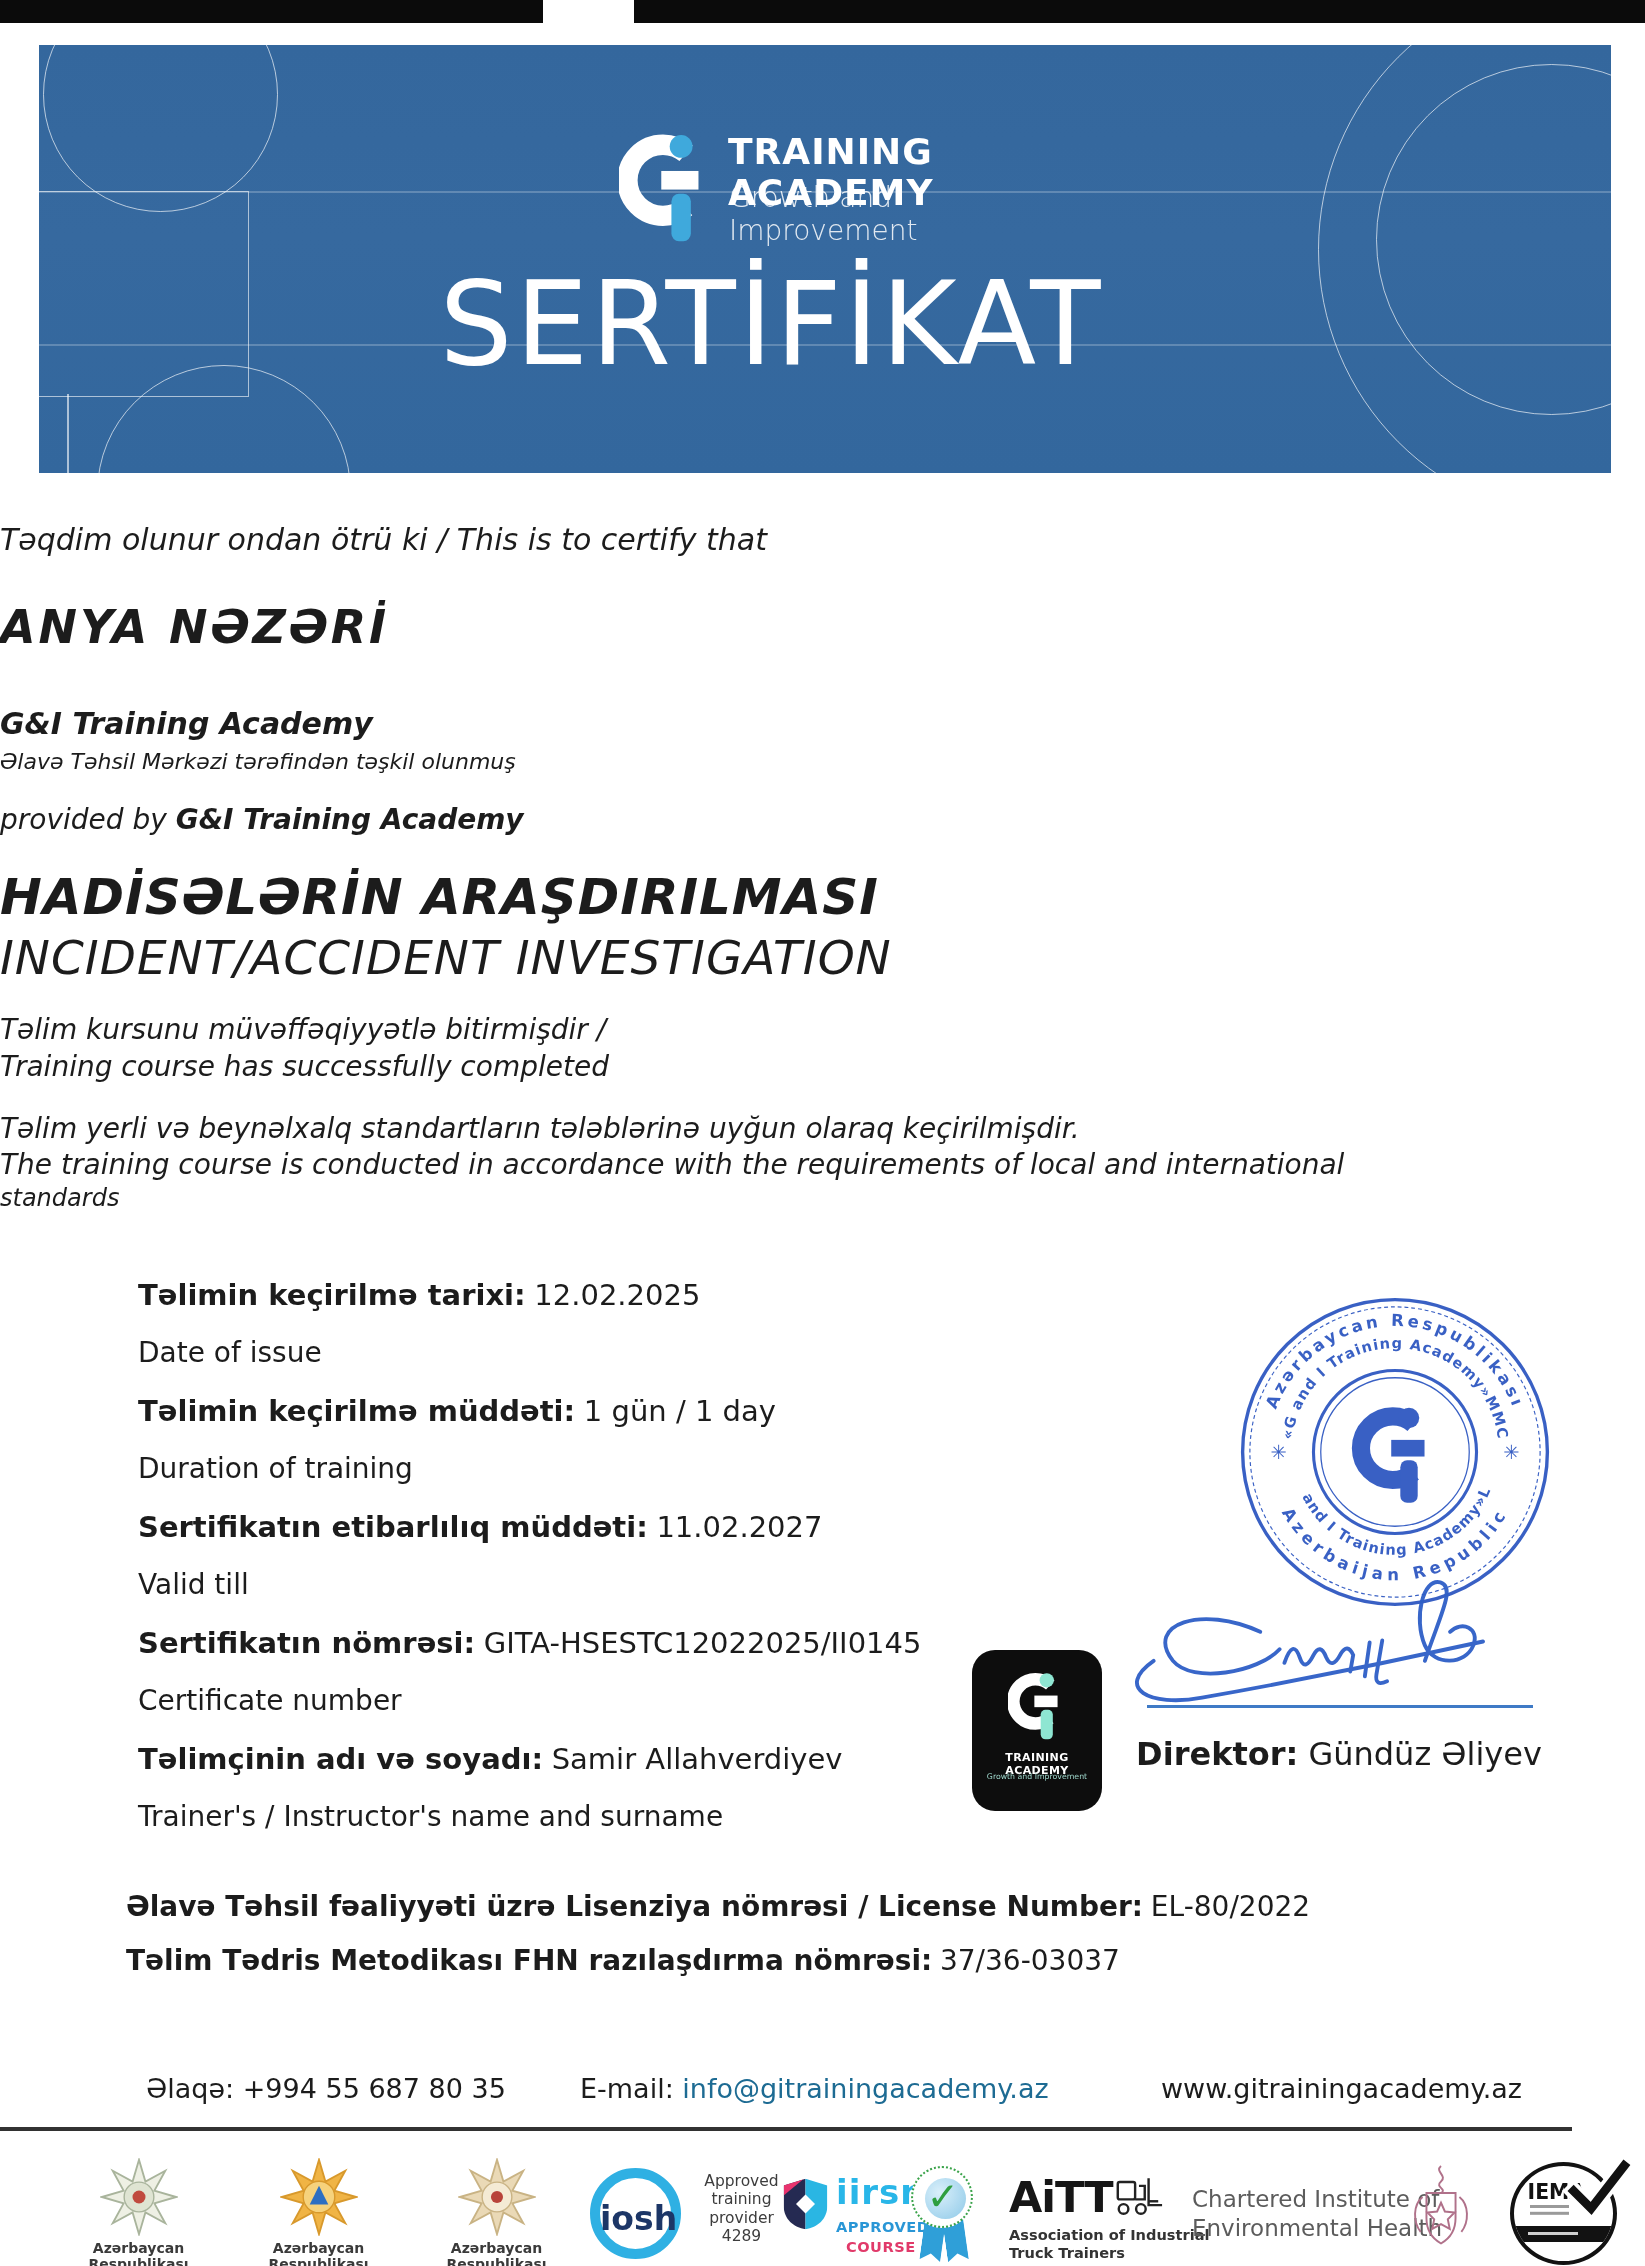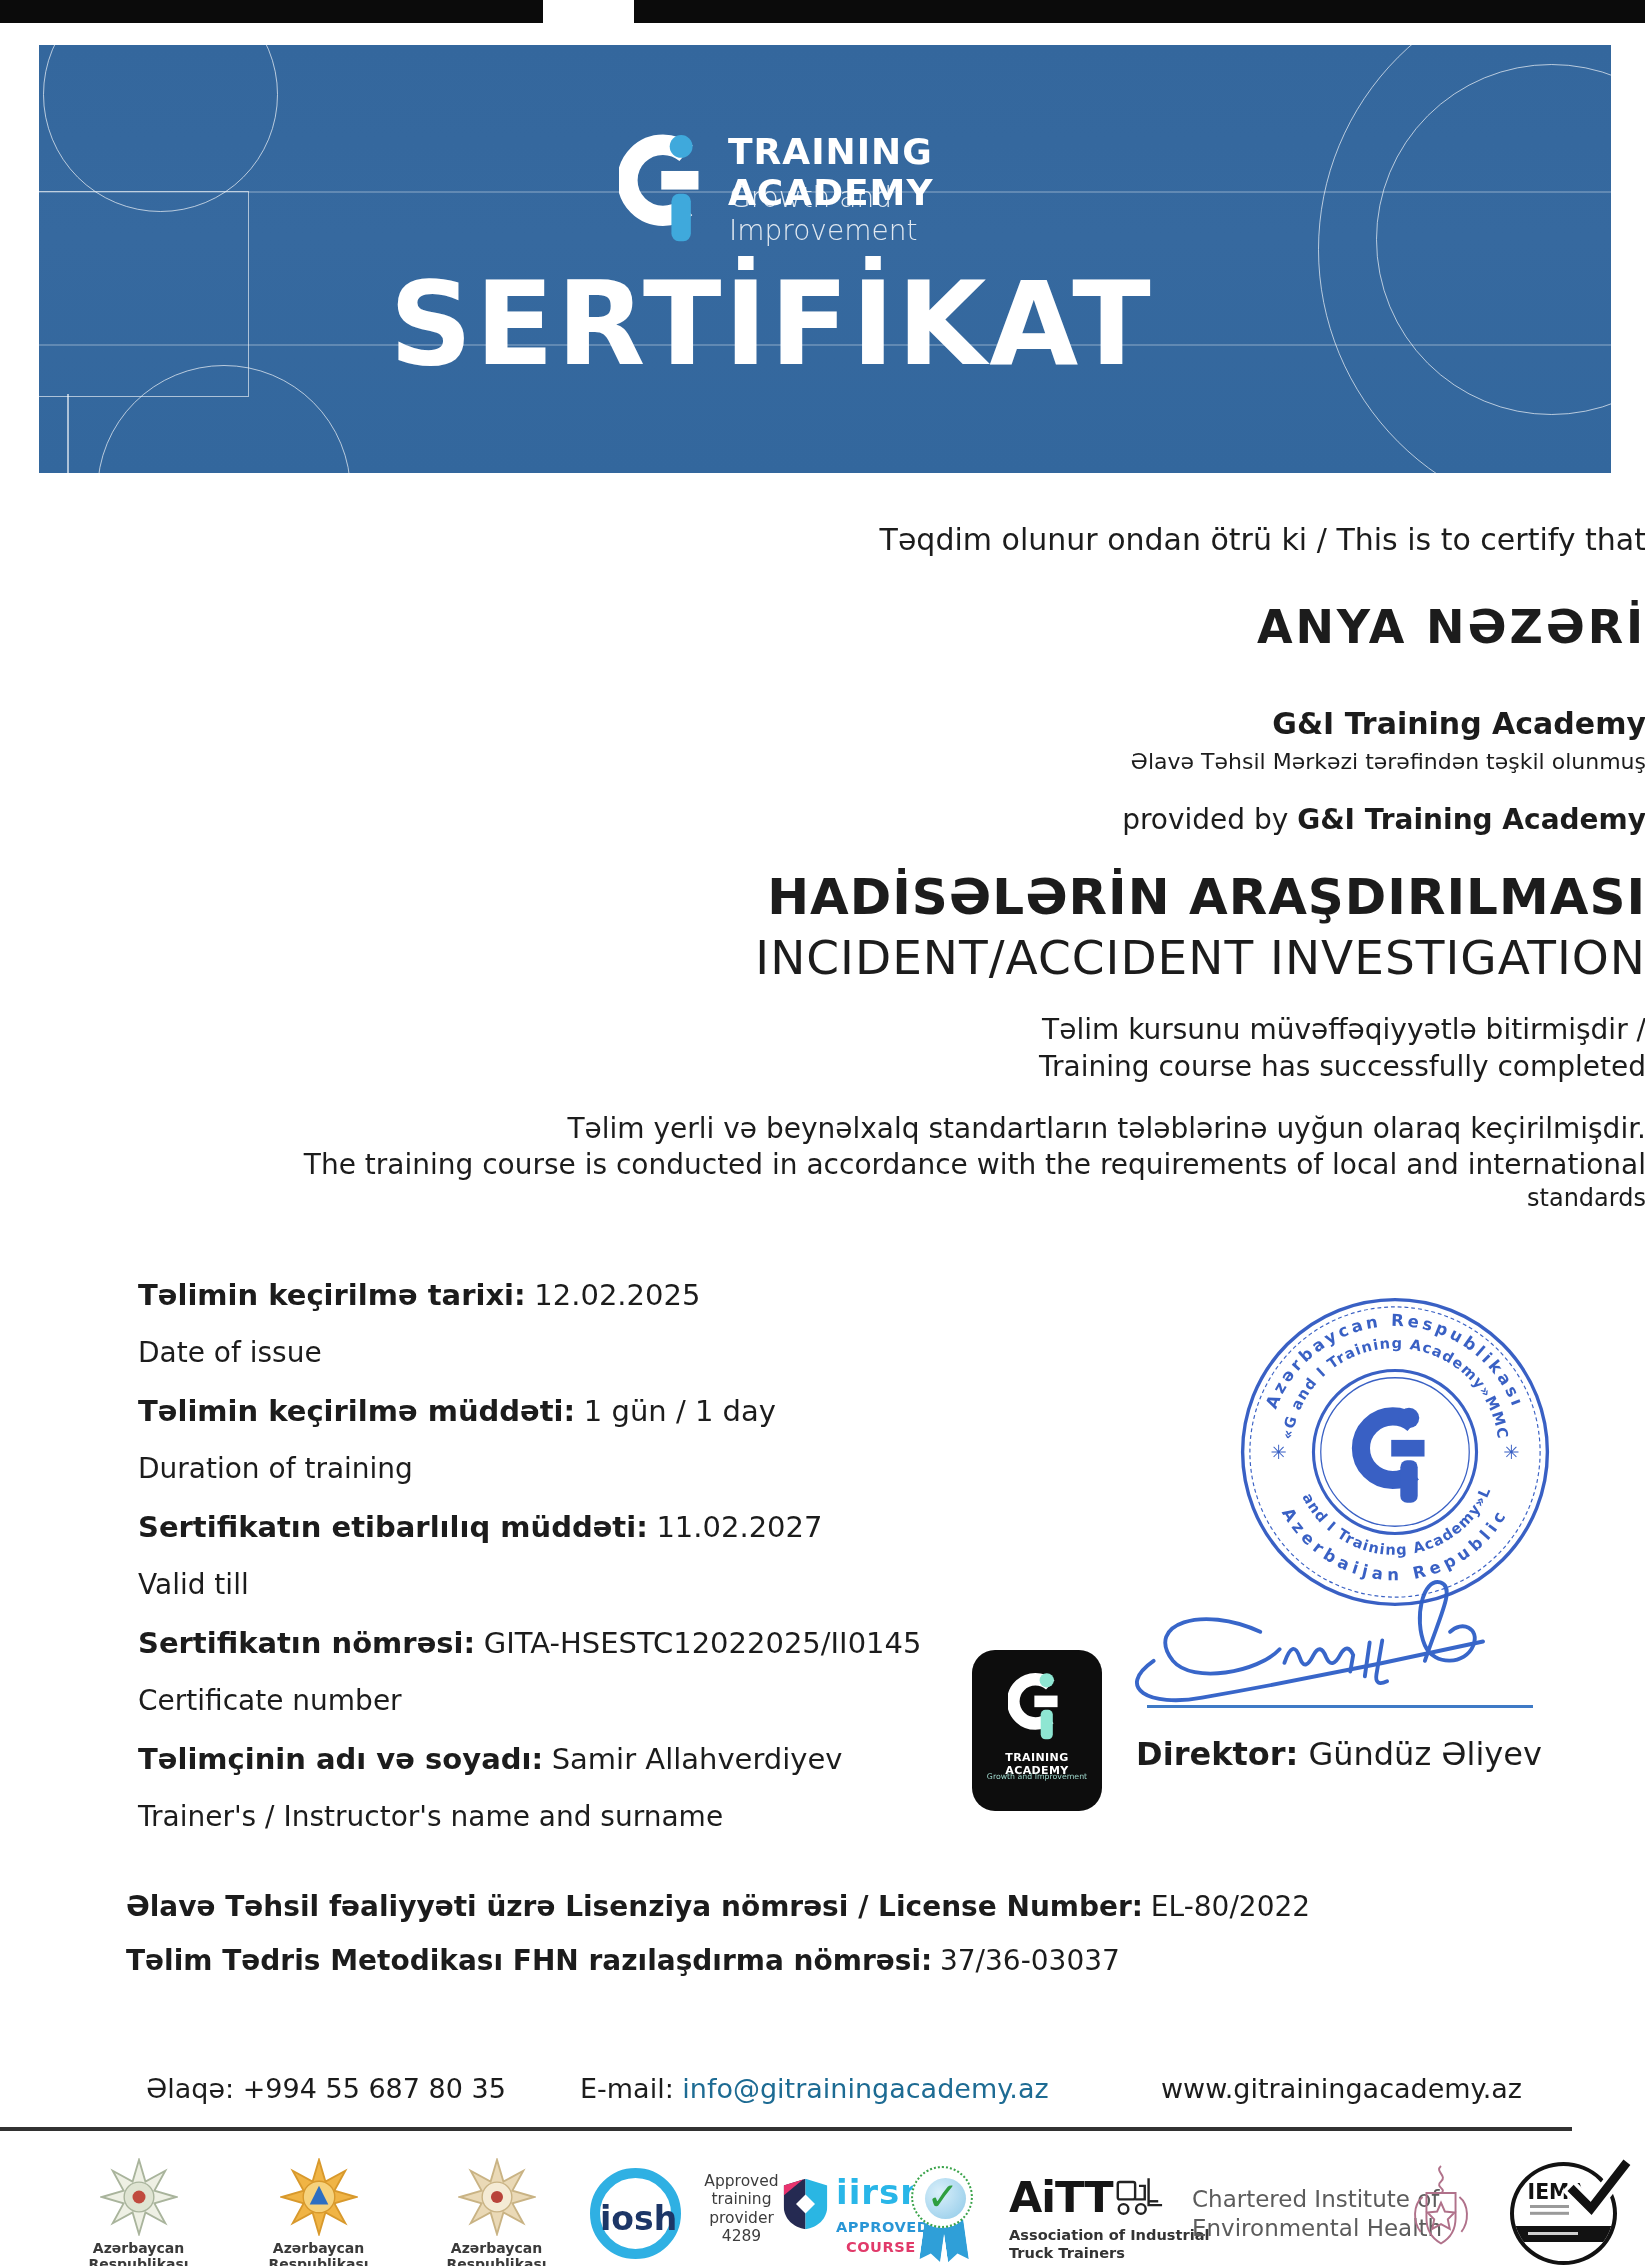--- a/index.html
+++ b/index.html
@@ -12,23 +12,23 @@
   .banner{position:absolute;left:39px;top:45px;width:1572px;height:428px;
     background:linear-gradient(180deg,#34679d 0%,#36699f 45%,#33679d 100%);overflow:hidden;}
   .decor{position:absolute;border:1.9px solid rgba(255,255,255,.65);border-radius:50%;}
   .decor-rect{position:absolute;border:1.9px solid rgba(255,255,255,.6);}
   .decor-line{position:absolute;background:rgba(255,255,255,.6);}
   .scanline{position:absolute;left:0;width:100%;height:1.9px;background:rgba(255,255,255,.22);}
   .banner-logo{position:absolute;left:580px;top:76px;width:456px;height:146px;}
   .banner-brand{position:absolute;left:109px;top:9.7px;font-size:36px;font-weight:bold;color:#fff;letter-spacing:1px;}
   .banner-tagline{position:absolute;left:110px;top:60px;font-size:28px;font-weight:300;color:rgba(255,255,255,.85);}
   .banner-title{position:absolute;left:0;right:107px;top:212px;text-align:center;color:#fff;
-    font-size:115px;font-weight:bold;letter-spacing:2.9px;}
-  
-  .cline{position:absolute;left:0;right:0;text-align:right;}
+    font-size:115px;font-weight:normal;letter-spacing:2.9px;}
+  
+  .cline{position:absolute;left:0;right:0;text-align:left;font-style:italic;}
   .t-certify{top:522px;font-size:30px;}
   .t-recipient{top:600px;font-size:46px;font-weight:bold;letter-spacing:2.9px;}
   .t-org{top:706px;font-size:30px;font-weight:bold;}
   .t-orgsub{top:749px;font-size:22px;}
   .t-provided{top:803px;font-size:28px;}
   .t-provided b{font-weight:bold;}
   .t-course-az{top:868px;font-size:50px;font-weight:bold;letter-spacing:1px;}
   .t-course-en{top:930px;font-size:47px;letter-spacing:1px;}
   .t-completed-az{top:1013px;font-size:28px;}
   .t-completed-en{top:1050px;font-size:28px;}

